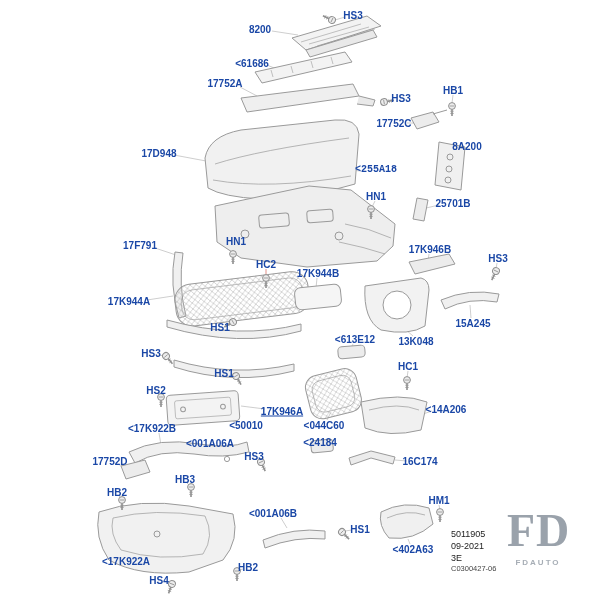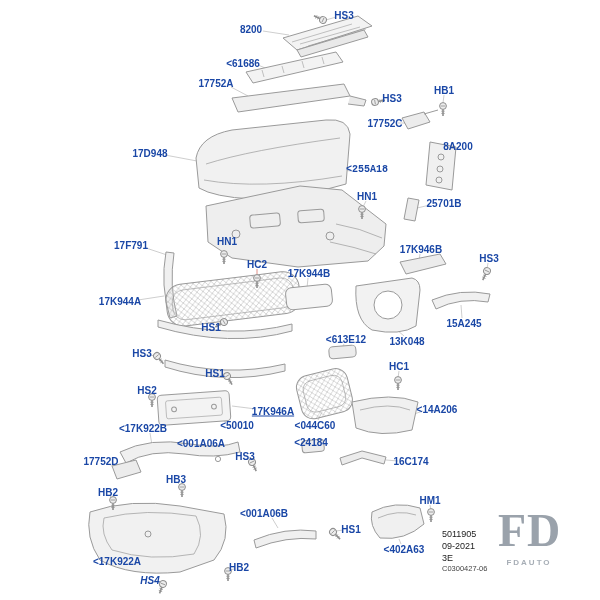--- a/index.html
+++ b/index.html
@@ -1,20 +1,20 @@
 <!DOCTYPE html>
 <html style="--label: #1a47a6; --logo_red: #e1251b; --line: #9a9a9a;"><head>
 <meta charset="utf-8">
 <style>
   html,body{margin:0;padding:0;}
   body{
     width:600px;height:600px;position:relative;background:#ffffff;
     font-family:"Liberation Sans",sans-serif;overflow:hidden;
   }
-  .stage{position:absolute;inset:0;width:513px;height:600px;}
+  .stage{position:absolute;inset:0;width:513px;height:600px;margin-left:9px;}
   svg.diagram{position:absolute;left:0;top:0;}
   .label-layer{position:absolute;inset:0;}
   .part-label{
     position:absolute;transform:translate(-50%,-50%);
     font:bold 10px "Liberation Sans",sans-serif;
     color:var(--label,#1a47a6);white-space:nowrap;cursor:pointer;
     letter-spacing:0px;
   }
   .logo{
     position:absolute;left:26px;top:20px;
@@ -306,21 +306,21 @@
       <div class="part-label" style="left: 411px; top: 461px;">16C174</div>
       <div class="part-label" style="left: 101px; top: 461px;">17752D</div>
       <div class="part-label" style="left: 176px; top: 479px;">HB3</div>
       <div class="part-label" style="left: 108px; top: 492px;">HB2</div>
       <div class="part-label" style="left: 264px; top: 513px;">&lt;001A06B</div>
       <div class="part-label" style="left: 430px; top: 500px;">HM1</div>
       <div class="part-label" style="left: 351px; top: 529px;">HS1</div>
       <div class="part-label" style="left: 404px; top: 549px;">&lt;402A63</div>
       <div class="part-label" style="left: 117px; top: 561px;">&lt;17K922A</div>
       <div class="part-label" style="left: 239px; top: 567px;">HB2</div>
-      <div class="part-label" style="left: 150px; top: 580px; font-style: italic;">HS4</div>
+      <div class="part-label" style="left: 150px; top: 580px;">HS4</div>
     </div>
 
 
   <div class="footer-info">
     <div>5011905</div>
     <div>09-2021</div>
     <div>3E</div>
     <div class="small">C0300427-06</div>
   </div>
 

